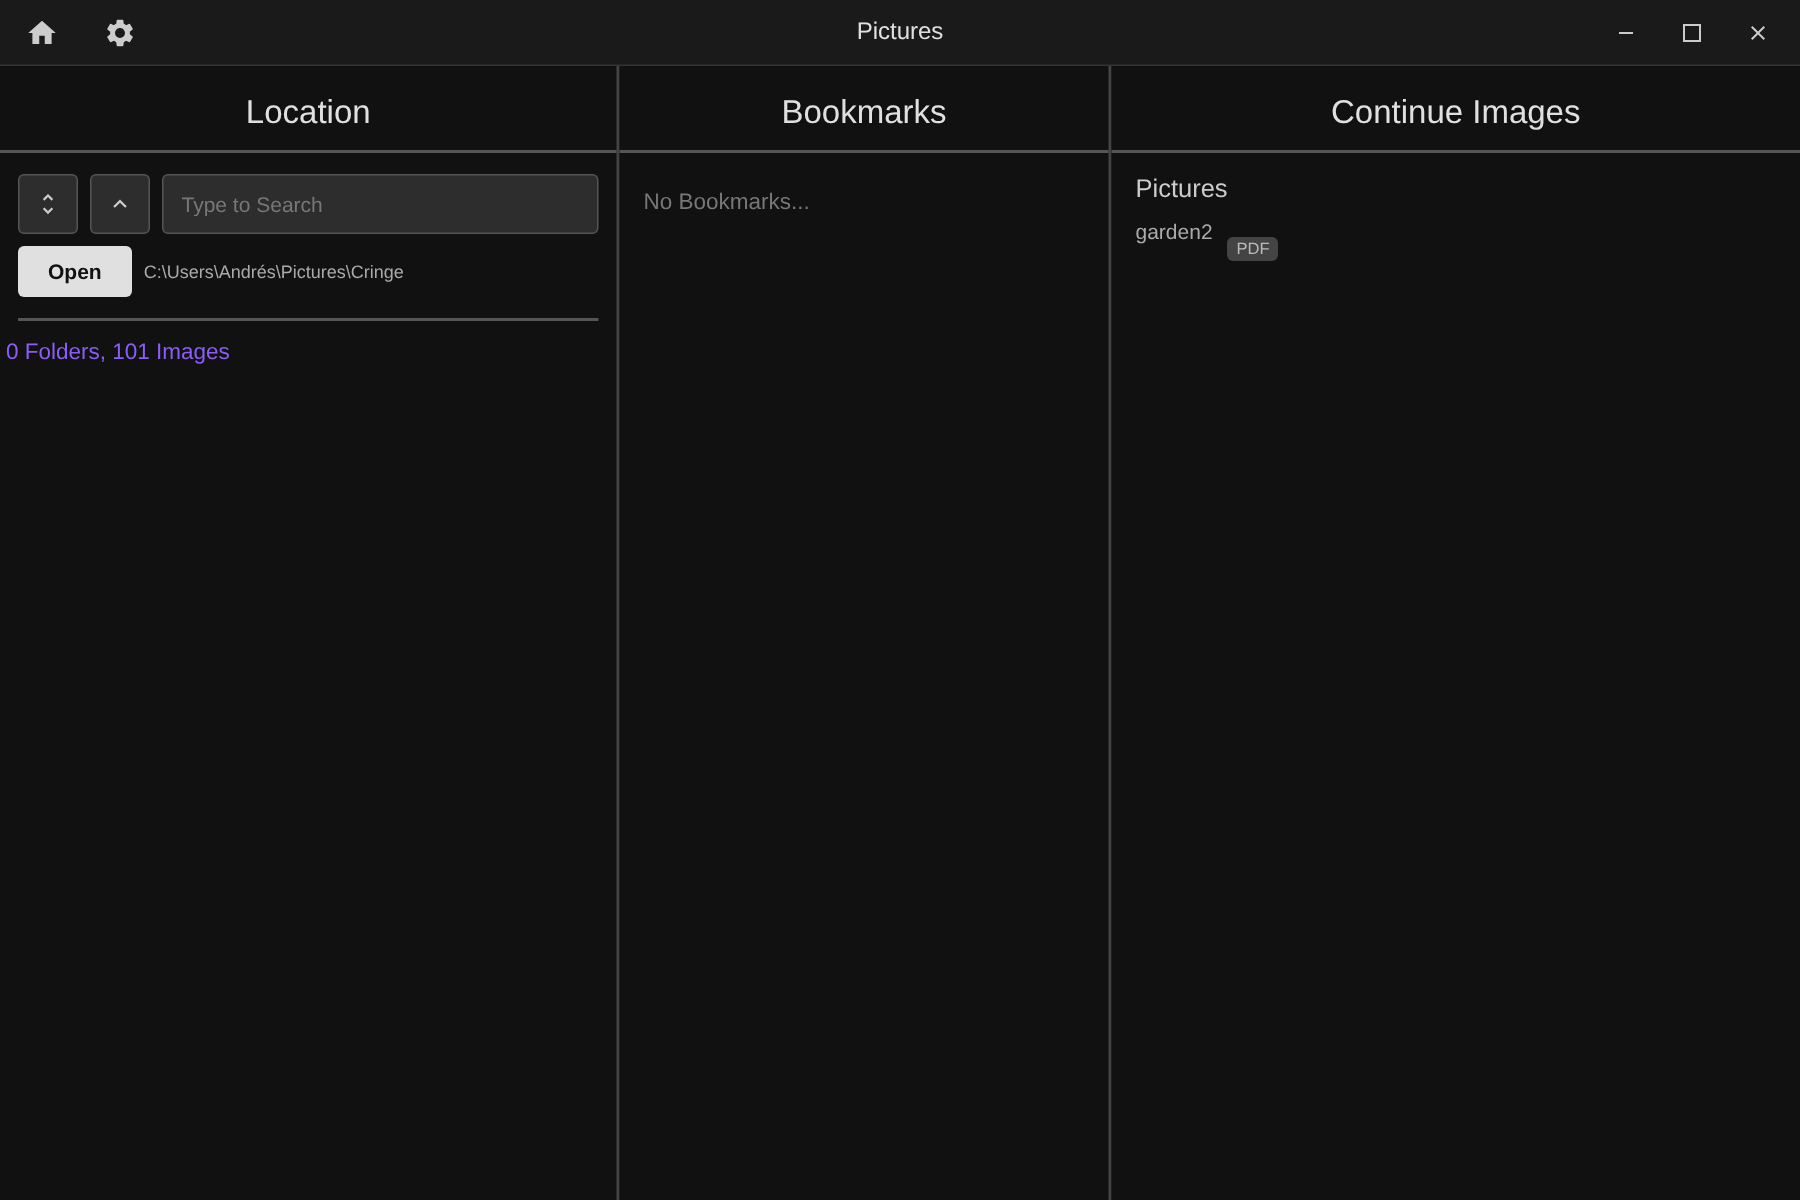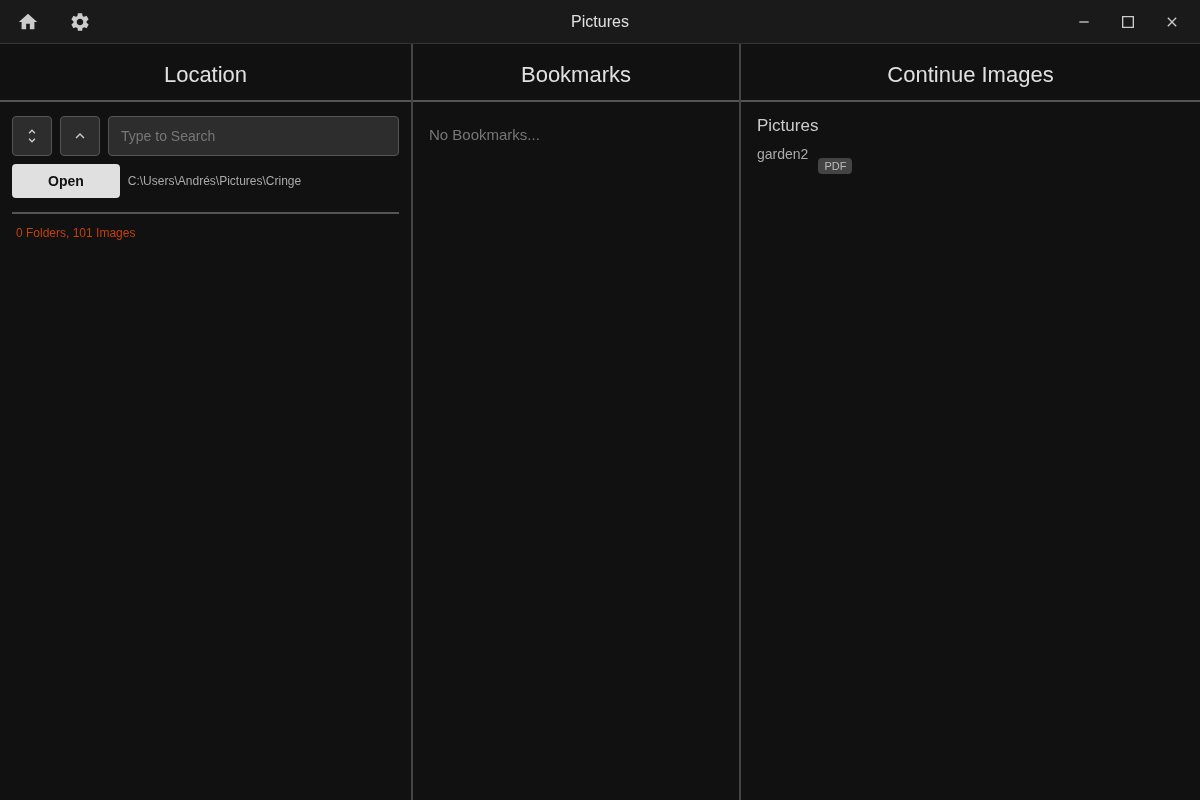--- a/index.html
+++ b/index.html
@@ -144,21 +144,21 @@
     }
 
     .location-bottom-row {
       display: flex;
       align-items: center;
       gap: 8px;
     }
 
     .open-btn {
       height: 34px;
-      padding: 0 36px;
+      padding: 0 20px;
       background: #e0e0e0;
       border: none;
       border-radius: 4px;
       color: #111;
       font-size: 14px;
       font-weight: 600;
       cursor: pointer;
     }
 
     .path-text {
@@ -166,23 +166,23 @@
       color: #aaa;
     }
 
     .divider-line {
       height: 2px;
       background: #555;
       margin: 4px 12px;
     }
 
     .stats-text {
-      padding: 8px 16px;
-      font-size: 12px;
-      color: #c2410c;
+      padding: 8px 4px;
+      font-size: 15px;
+      color: #8b5cf6;
     }
 
     
     .bookmarks-empty {
       padding: 20px 16px;
       color: #777;
       font-size: 15px;
     }
 
     

